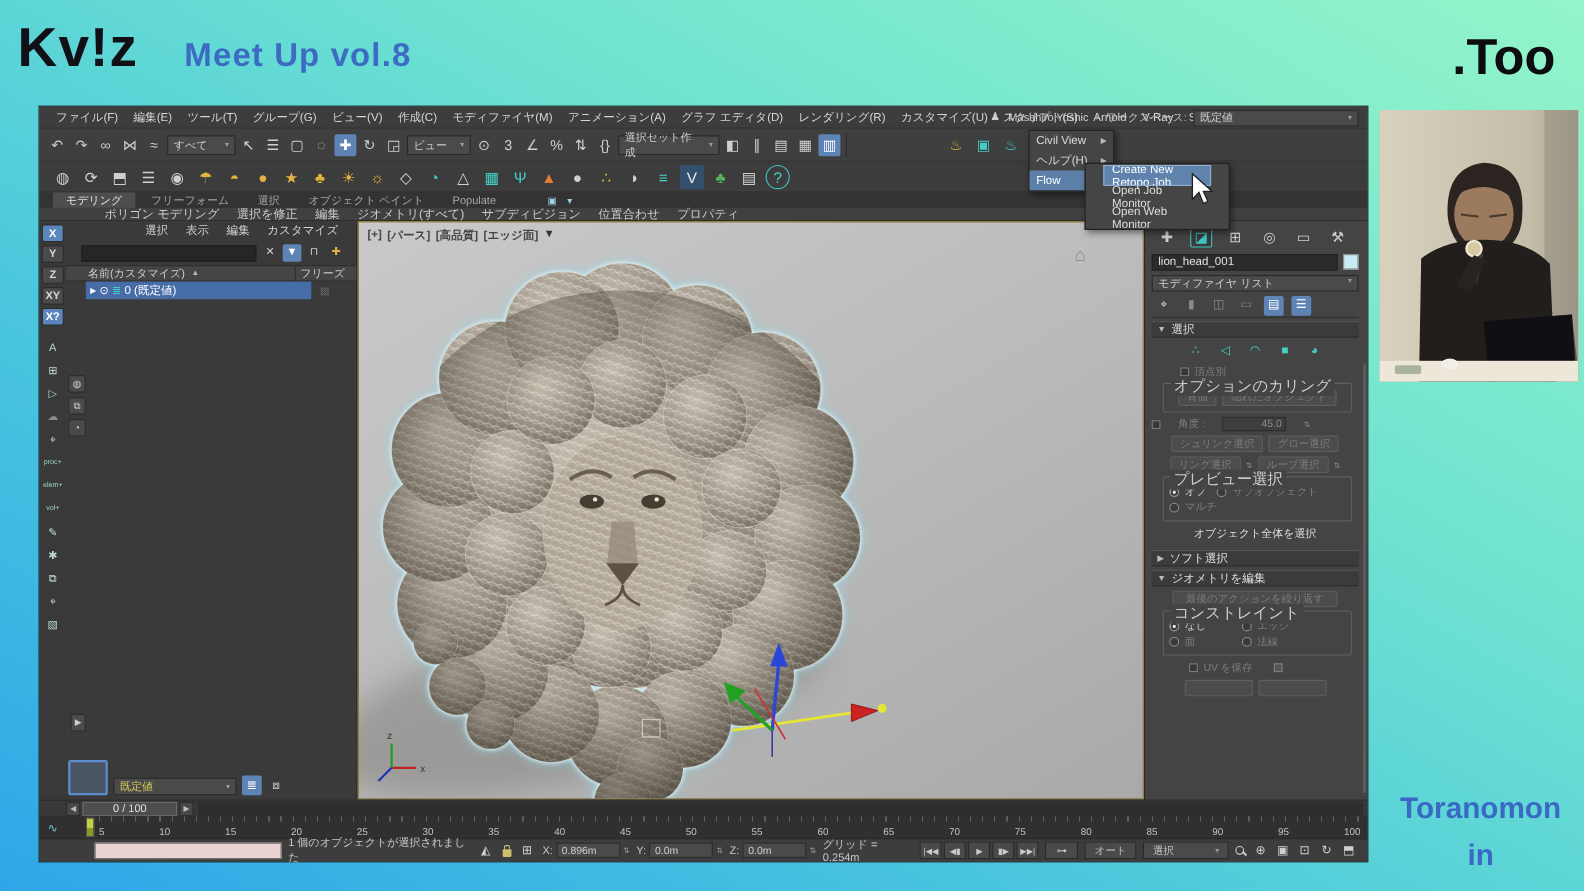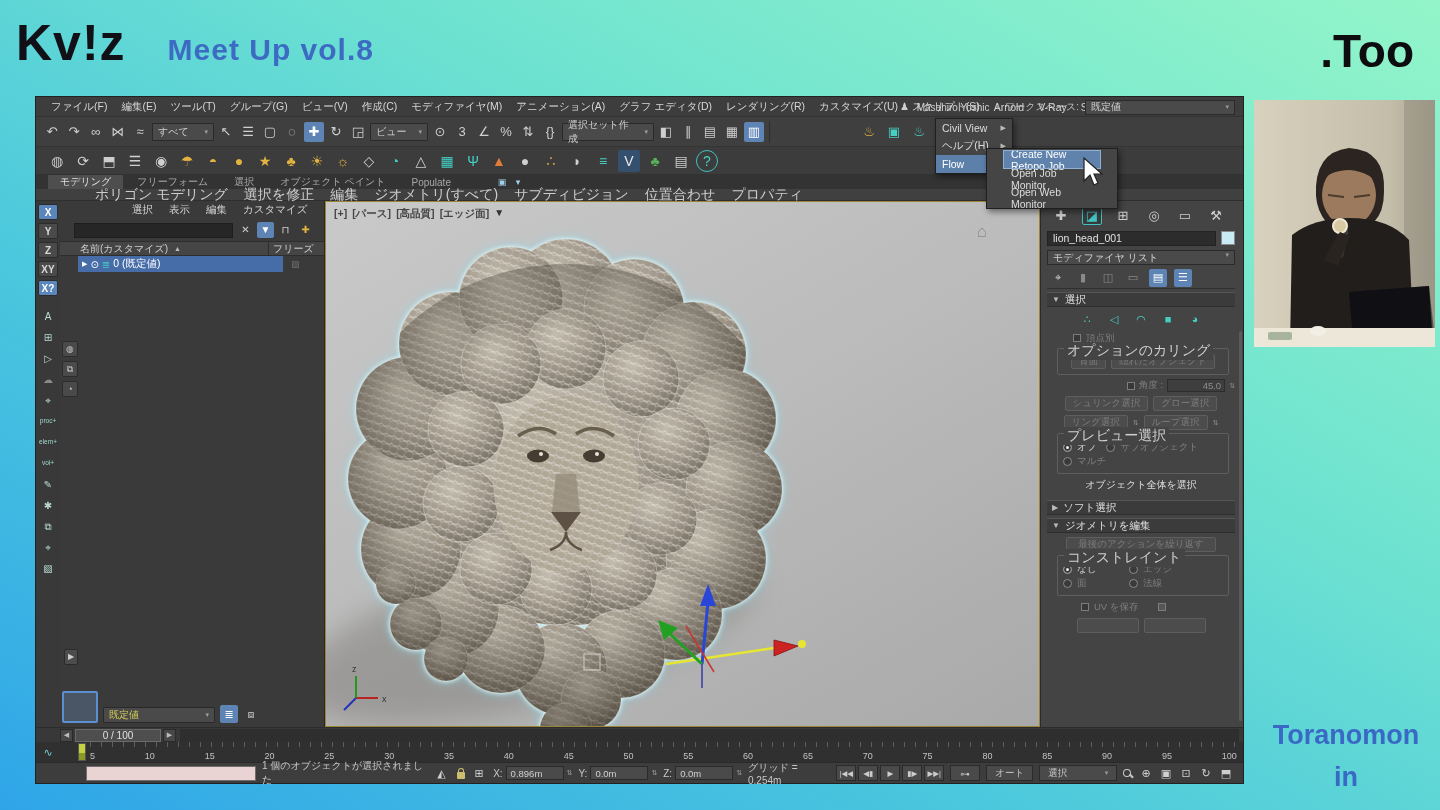--- a/index.html
+++ b/index.html
@@ -41,21 +41,21 @@
        align-items:center;padding-left:10px;gap:4px;border-bottom:1px solid #323232}
   .tb2 .icon{width:22px;height:22px;font-size:14px}
   
   .rtabs{position:absolute;left:0;top:78px;width:100%;height:14px;background:#333;display:flex;
          align-items:center;gap:2px}
   .rtabs [data-name^="ribbon-tab"]{padding:0 12px;font-size:10px;color:#a8a8a8;height:14px;display:flex;align-items:center}
   .rtabs [data-name="ribbon-tab-0"]{background:#4e4e4e;color:#e2e2e2}
   .rtabs .icon{width:14px;height:12px;font-size:9px;color:#9fd0e8}
   .rsubs{position:absolute;left:0;top:92px;width:100%;height:12px;background:#404040;display:flex;
          align-items:center;padding-left:52px;gap:2px;border-bottom:1px solid #2e2e2e}
-  .rsubs [data-name^="ribbon-subtab"]{padding:0 7px;font-size:14px;color:#cdcdcd}
+  .rsubs [data-name^="ribbon-subtab"]{padding:0 7px;font-size:11px;color:#cdcdcd}
   
   .body{position:absolute;left:0;top:104px;width:100%;height:526px}
   .axisbar{position:absolute;left:0;top:0;width:24px;height:100%;background:#393939;display:flex;
            flex-direction:column;align-items:center;gap:3px;padding-top:3px}
   .axisbar .ab{width:20px;height:16px;display:flex;align-items:center;justify-content:center;
                font-size:10px;font-weight:bold;color:#d8d8d8;background:#4a4a4a;border:1px solid #2c2c2c;border-radius:2px;flex:none}
   .axisbar .ab.on{background:#5b86bb;color:#fff}
   .axisbar .icon{width:18px;height:17px;font-size:10px;color:#b9d8d4}
   .axisbar .icon.txt{font-size:6.5px;color:#9fd8cf}
   .axisbar .gap{height:6px;flex:none}
@@ -110,21 +110,21 @@
   .subobj .icon{width:18px;height:18px;font-size:11px;color:#45cfc4}
   .dimtxt{color:#7f7f7f}
   .cbrow{display:flex;align-items:center;gap:5px;padding-left:26px;height:14px;font-size:9.5px}
   .cb{width:8px;height:8px;border:1px solid #7d7d7d;background:#383838;flex:none}
   .grp{border:1px solid #5f5f5f;border-radius:2px;margin:3px 6px 4px 10px;padding:3px 5px 5px;position:relative}
   .grp .glabel{position:absolute;top:-7px;left:6px;background:#444;padding:0 3px;font-size:14px;color:#cfcfcf}
   .btn{background:#4c4c4c;border:1px solid #5e5e5e;border-radius:2px;height:15px;display:inline-flex;
        align-items:center;justify-content:center;font-size:9.5px;color:#c5c5c5;padding:0 7px;flex:none}
   .btn.dis{color:#7c7c7c}
   .btnrow{display:flex;gap:5px;justify-content:center;margin-top:4px;align-items:center}
-  .spinrow{display:flex;align-items:center;gap:4px;justify-content:flex-end;margin-top:2px;font-size:9.5px}
+  .spinrow{display:flex;align-items:center;gap:16px;justify-content:flex-start;margin-top:2px;font-size:9.5px}
   .spinbox{background:#3e3e3e;border:1px solid #2d2d2d;width:58px;height:13px;display:flex;align-items:center;
            justify-content:flex-end;padding:0 3px;color:#8d8d8d}
   .radio{width:9px;height:9px;border-radius:50%;border:1px solid #8b8b8b;background:#3a3a3a;flex:none}
   .radio.on{background:#ececec;box-shadow:inset 0 0 0 2px #3a3a3a}
   .radrow{display:flex;align-items:center;gap:5px;font-size:9.5px;height:14px}
   .center10{text-align:center;font-size:10px;color:#dedede;margin-top:4px}
   .cpscroll{position:absolute;right:1px;top:130px;bottom:6px;width:3px;background:#5a5a5a;border-radius:2px}
   
   .timeslider{position:absolute;left:0;top:630px;width:100%;height:15px;background:#383838;display:flex;
               align-items:center;gap:2px;padding-left:24px;border-top:1px solid #2c2c2c}

